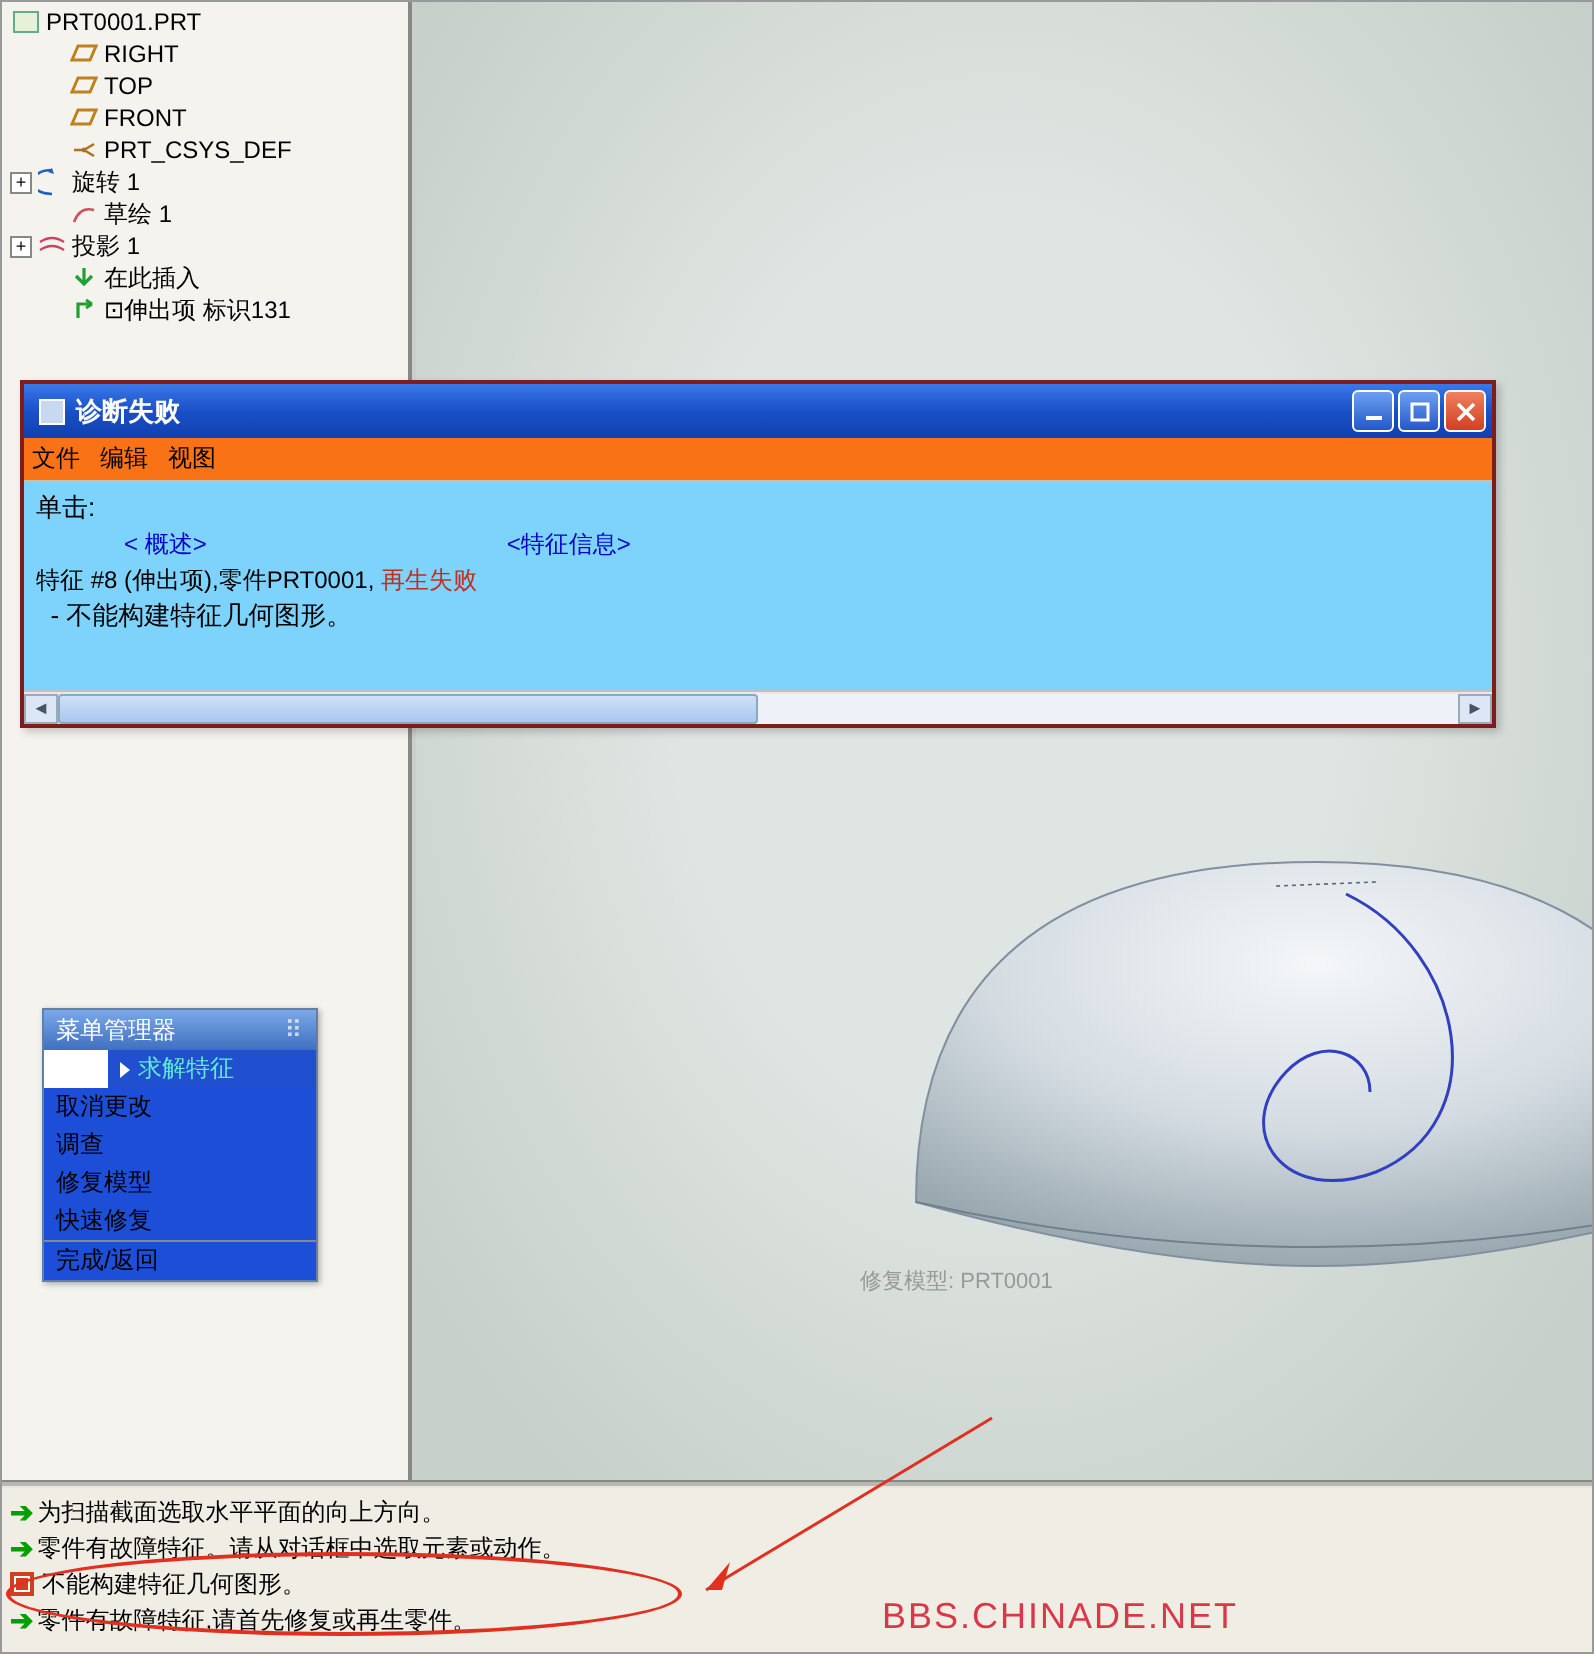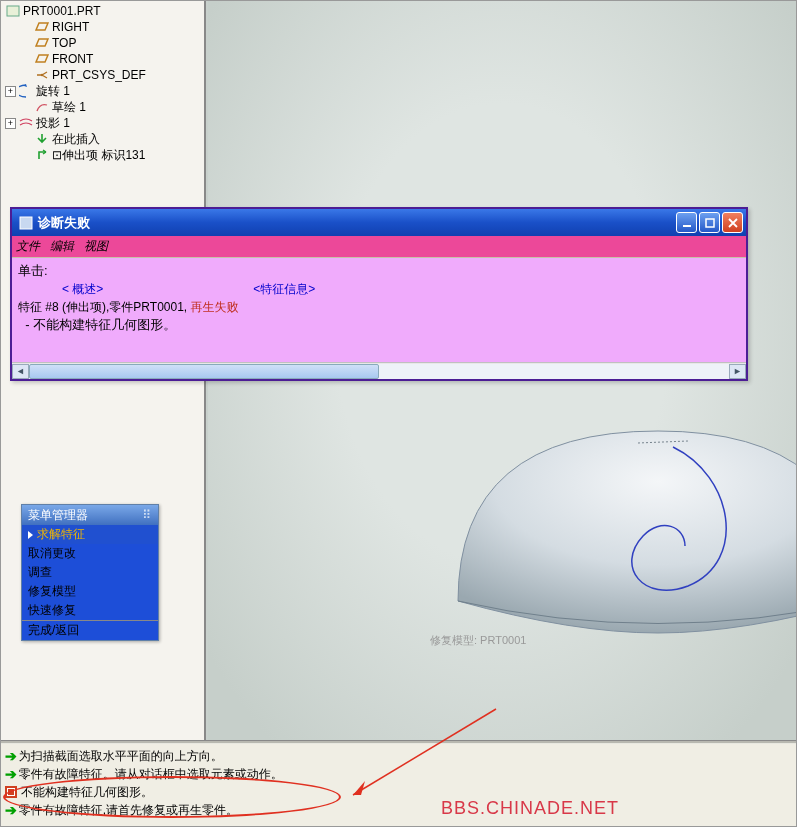--- a/index.html
+++ b/index.html
@@ -18,45 +18,45 @@
 
 
 .viewport { position: absolute; left: 207px; top: 0; right: 0; height: 739px; background: radial-gradient(ellipse at 50% 45%, #dfe5e2 40%, #c6cfca 90%); }
 
 
 .dome { position: absolute; left: 235px; top: 400px; width: 430px; height: 240px; }
 .dome svg { width: 100%; height: 100%; }
 .model-label { position: absolute; left: 222px; top: 632px; font-size: 11px; color: #999; }
 
 
-.dialog { position: absolute; left: 9px; top: 206px; width: 738px; border: 2px solid #4c1d95; background: #edeadb; box-shadow: 2px 2px 4px rgba(0,0,0,.2); }
+.dialog { position: absolute; left: 9px; top: 189px; width: 738px; border: 2px solid #7f1d1d; background: #edeadb; box-shadow: 2px 2px 4px rgba(0,0,0,.2); }
 .dlg-title { height: 27px; background: linear-gradient(#3a78e8, #1a50c8 50%, #1040b0); display: flex; align-items: center; padding: 0 3px 0 6px; }
 .dlg-title .dlg-ic { width: 16px; height: 16px; display: inline-flex; align-items: center; justify-content: center; margin-right: 4px; }
 .dlg-title .dlg-txt { color: #fff; font-weight: bold; font-size: 13px; flex: 1; }
 .dlg-btns { display: flex; gap: 2px; }
 .dlg-btn { width: 21px; height: 21px; border: 1px solid #fff; border-radius: 3px; display: flex; align-items: center; justify-content: center; font-weight: bold; color: #fff; font-size: 12px; cursor: pointer; }
 .dlg-btn.min, .dlg-btn.max { background: linear-gradient(#6da0f0, #2458c8); }
 .dlg-btn.close { background: linear-gradient(#f08060, #d04020); }
-.dlg-menu { height: 22px; display: flex; align-items: center; padding: 0 4px; gap: 10px; border-bottom: 1px solid #c8c0a8; background: #ec4899; font-style: italic; }
+.dlg-menu { height: 22px; display: flex; align-items: center; padding: 0 4px; gap: 10px; border-bottom: 1px solid #c8c0a8; background: #f97316; }
 .dlg-menu span { font-size: 12px; cursor: pointer; }
-.dlg-body { padding: 4px 6px; height: 104px; background: #f0abfc; overflow: hidden; }
+.dlg-body { padding: 4px 6px; height: 104px; background: #7dd3fc; overflow: hidden; }
 .dlg-body div { line-height: 18px; font-size: 13px; }
 .dlg-body .row-links { display: flex; }
 .link-blue { color: #0000cc; cursor: pointer; }
 .dlg-scroll { height: 17px; background: #e8e8e8; display: flex; align-items: center; border-top: 1px solid #c0c0c0; }
 .dlg-scroll .arr { width: 17px; height: 15px; background: #dde6f5; border: 1px solid #9ab; display: flex; align-items: center; justify-content: center; font-size: 9px; color: #456; cursor: pointer; }
 .dlg-scroll .track { flex: 1; height: 15px; background: #eef2f8; position: relative; }
 .dlg-scroll .thumb { position: absolute; left: 0; top: 0; height: 100%; width: 50%; background: linear-gradient(#cfe0f8, #a8c8f0); border: 1px solid #8ab; border-radius: 2px; }
 
 
 .menumgr { position: absolute; left: 20px; top: 503px; width: 138px; background: #fff; border: 1px solid #6080a8; box-shadow: 1px 1px 3px rgba(0,0,0,.3); }
 .menumgr .mm-title { height: 20px; background: linear-gradient(#7aa8e8, #4070c0); color: #fff; font-size: 12px; display: flex; align-items: center; padding: 0 6px; }
 .menumgr .mm-title .grip { margin-left: auto; letter-spacing: 1px; opacity: .7; }
 .menumgr .mm-item { height: 19px; display: flex; align-items: center; padding: 0 6px; font-size: 12px; cursor: pointer; background: #1d4ed8; }
-.menumgr .mm-item.sel { background: #2050d0; color: #eab308; }
+.menumgr .mm-item.sel { background: #2050d0; color: #5eead4; margin-left: 32px; }
 .menumgr .mm-arrow { width: 0; height: 0; border-top: 4px solid transparent; border-bottom: 4px solid transparent; border-left: 5px solid #fff; margin-right: 4px; }
 .menumgr .mm-sep { height: 1px; background: #888; }
 .menumgr .mm-item.bold { font-weight: normal; }
 
 
 .hsep { position: absolute; left: 0; top: 739px; right: 0; height: 4px; background: #b8b8b0; border-top: 1px solid #888; border-bottom: 1px solid #e8e8e0; }
 
 
 .msgpanel { position: absolute; left: 0; top: 743px; right: 0; bottom: 0; background: #f0eee4; padding: 3px 4px; }
 .msg-row { display: flex; align-items: center; height: 18px; font-size: 13px; }

